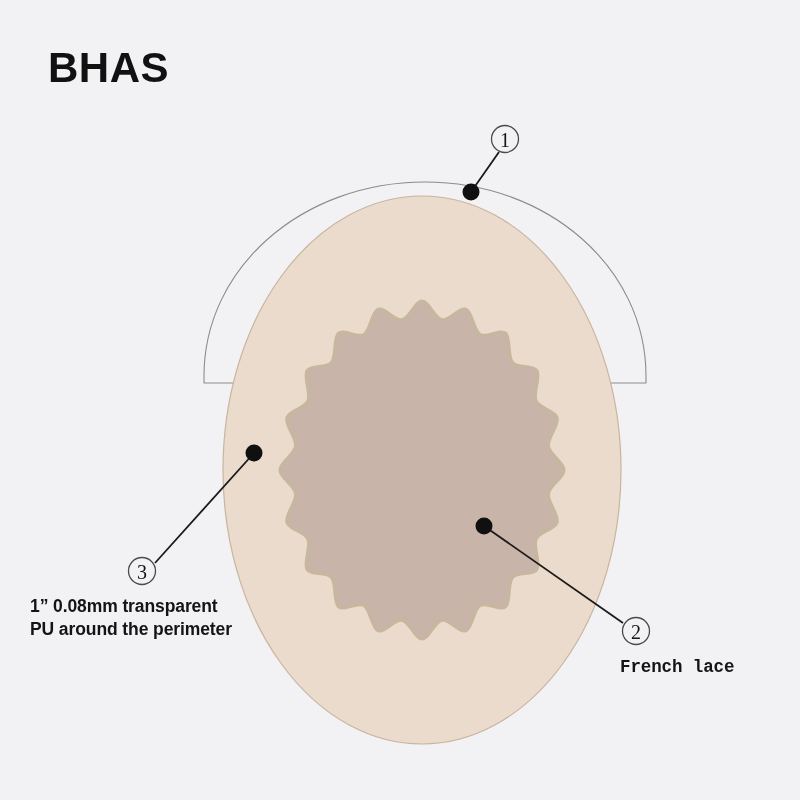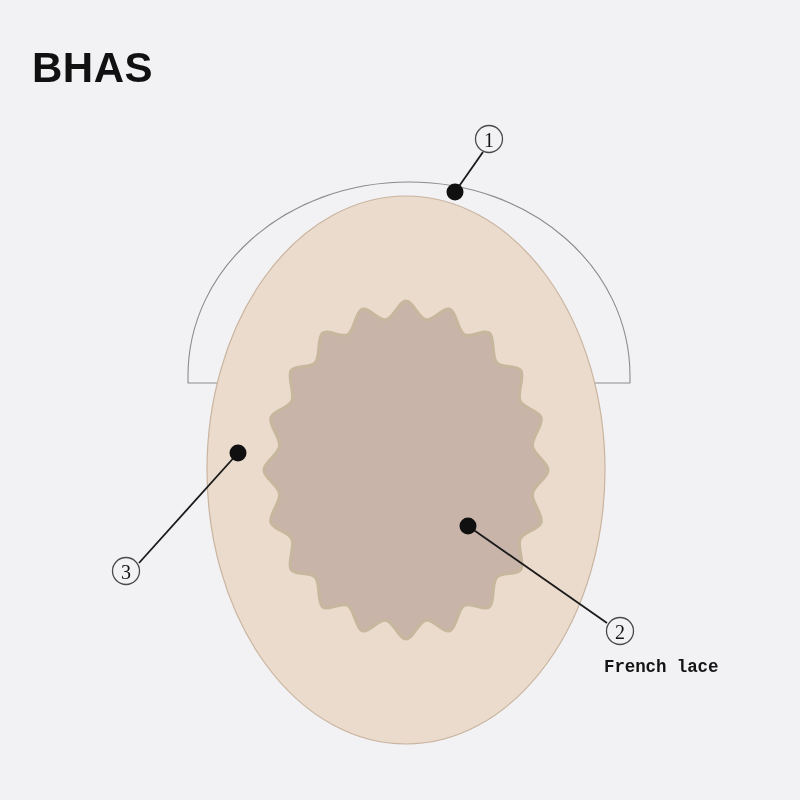--- a/index.html
+++ b/index.html
@@ -9,21 +9,21 @@
   body {
     width: 800px;
     height: 800px;
     background: #f2f2f4;
     font-family: "Liberation Sans", sans-serif;
     position: relative;
     overflow: hidden;
   }
   #stage {
     position: absolute;
-    left: 0;
+    left: 16px;
     top: 0;
     width: 668px;
     height: 800px;
   }
   #diagram-svg {
     position: absolute;
     left: 0;
     top: 0;
   }
   .page-title {
@@ -91,14 +91,15 @@
       <circle cx="620" cy="631" r="13.5" fill="#f2f2f4" stroke="#4a4a4a" stroke-width="1.3"></circle>
       <text x="620" y="638.5" text-anchor="middle" font-family="Liberation Serif, serif" font-size="20" fill="#141414">2</text>
     </g>
     <g>
       <circle cx="126" cy="571" r="13.5" fill="#f2f2f4" stroke="#4a4a4a" stroke-width="1.3"></circle>
       <text x="126" y="578.5" text-anchor="middle" font-family="Liberation Serif, serif" font-size="20" fill="#141414">3</text>
     </g>
   </svg>
 
   <div class="callout-text" id="callout-2-text">French lace</div>
+  <div class="callout-text" id="callout-3-text">1” 0.08mm transparent<br>PU around the perimeter</div>
 
 </div>
 
 </body></html>

